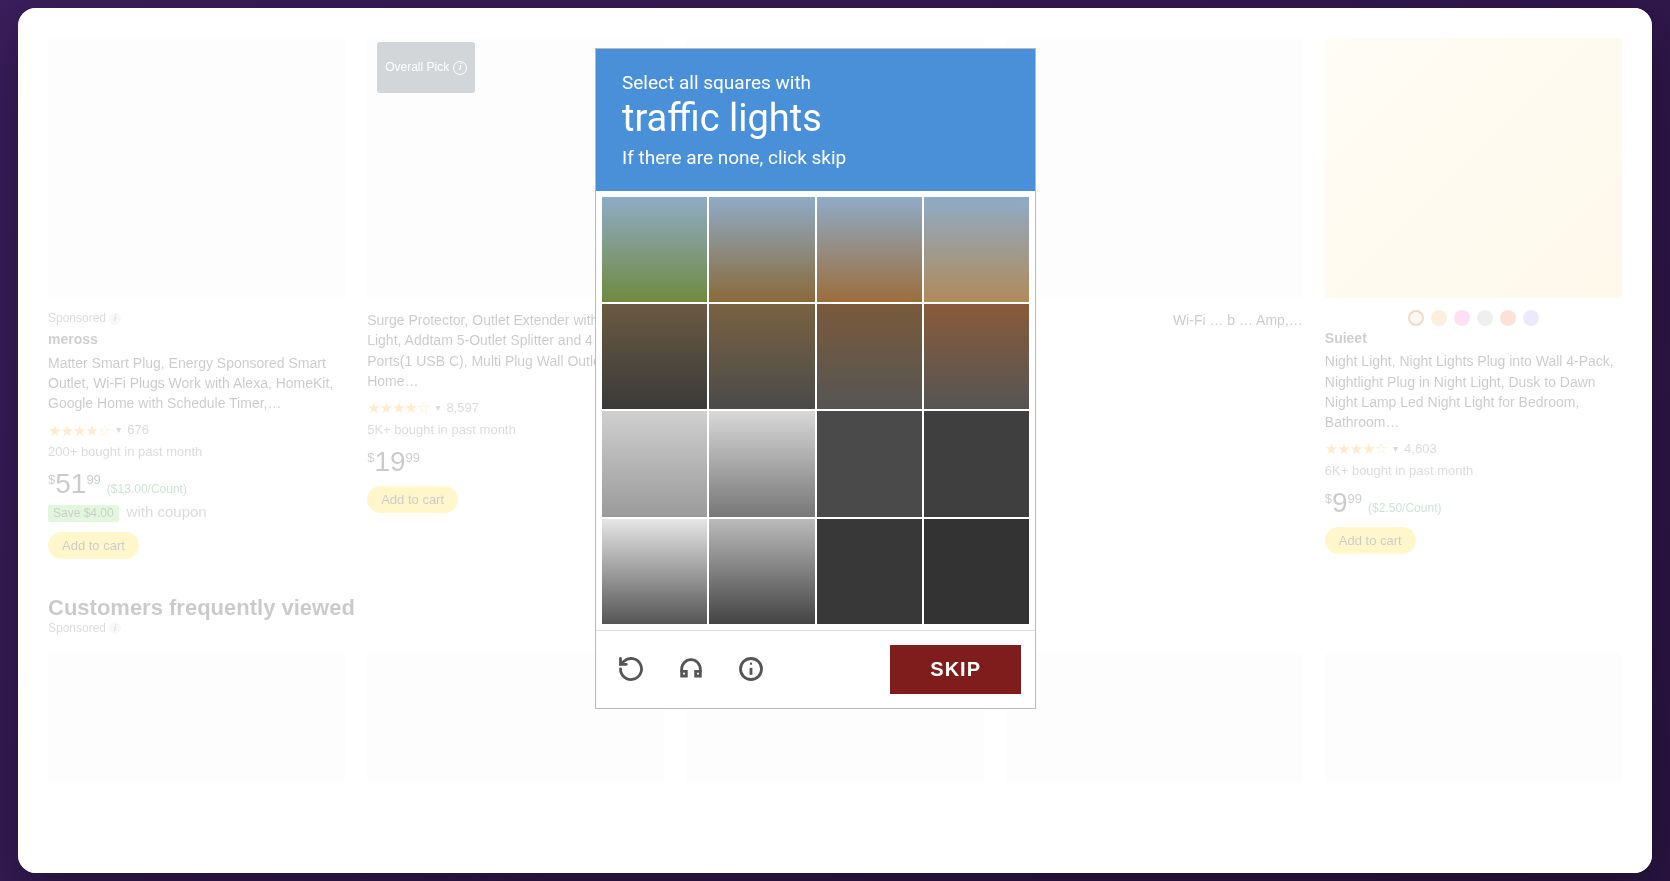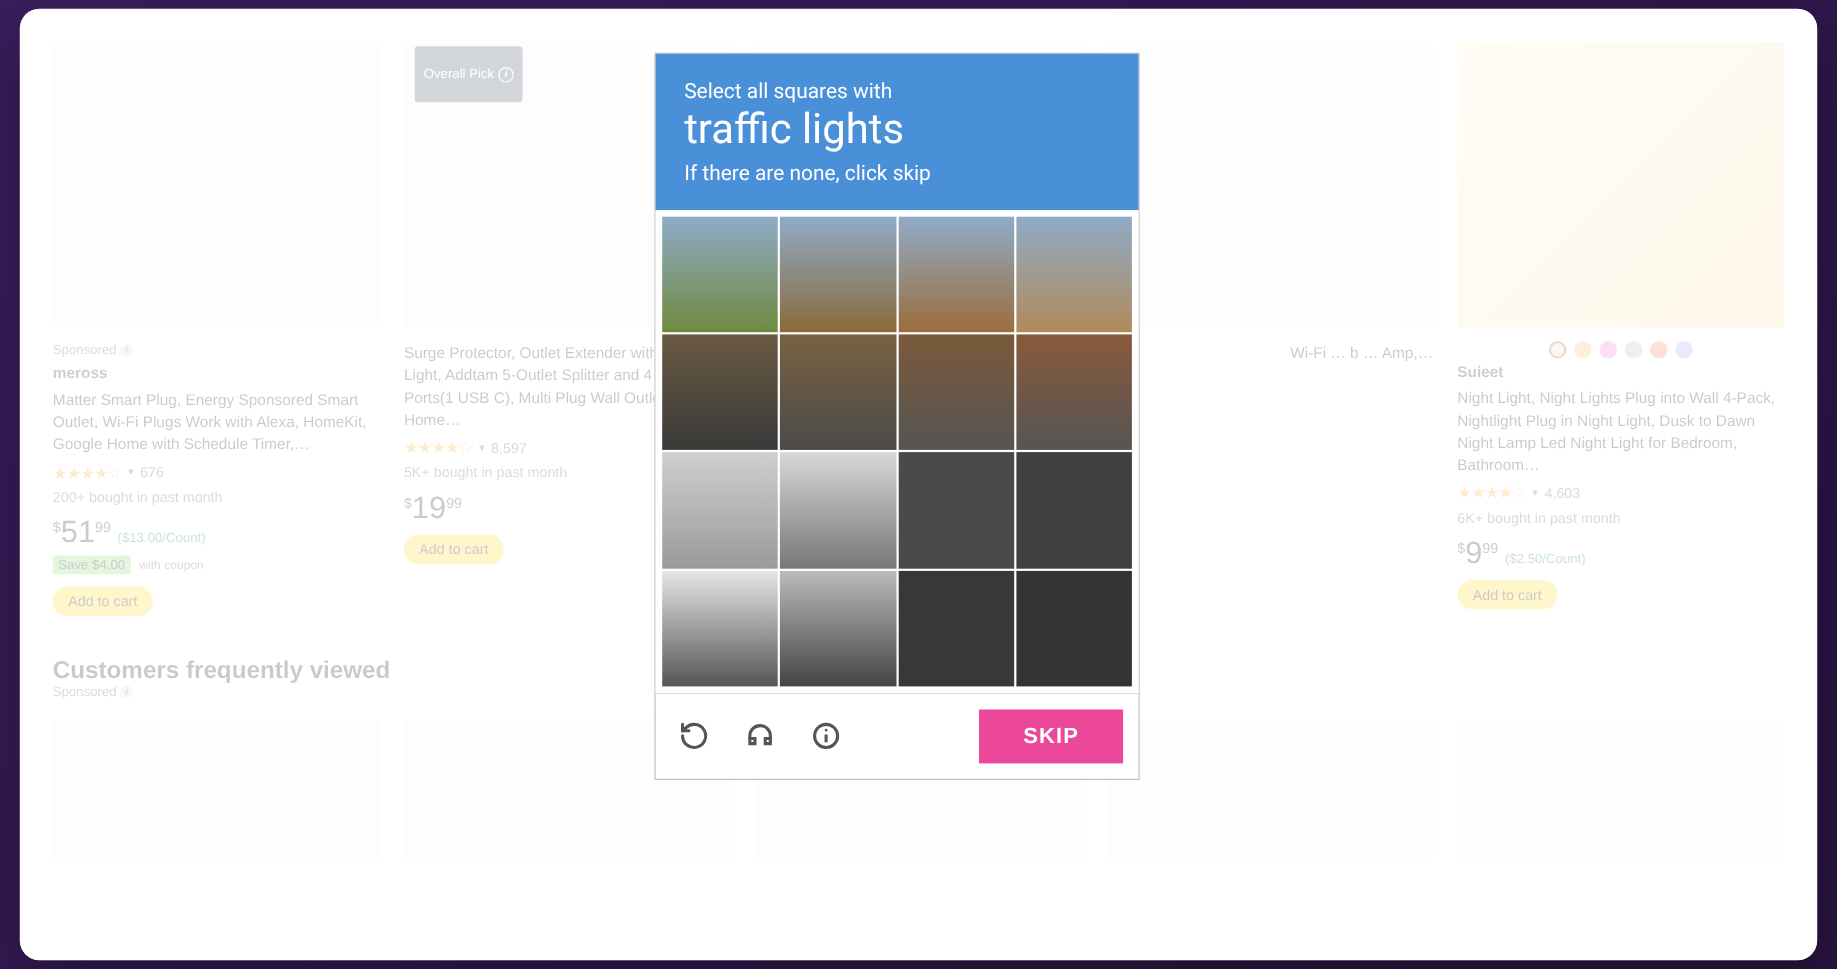--- a/index.html
+++ b/index.html
@@ -59,21 +59,21 @@
   .chev { font-size:10px;color:#565959; }
   .sub { color:#565959;font-size:13px;margin-top:2px; }
   .price-row { display:flex;align-items:baseline;gap:6px;margin-top:8px; }
   .price { color:#0f1111;font-size:28px;line-height:1; }
   .price sup { font-size:13px;vertical-align:top;position:relative;top:3px; }
   .per-count { color:#15803d;font-size:12px; }
   .coupon {
     display:inline-block;background:#7fda69;color:#0f1111;font-size:12px;padding:0 5px;
     border-radius:2px;margin-top:6px;
   }
-  .coupon-note { font-size:11px;color:#565959;margin-left:4px; }
+  .coupon-note { font-size:15px;color:#565959;margin-left:4px; }
   .add-cart {
     display:inline-block;background:#ffd814;border-radius:18px;border:none;
     padding:6px 14px;font-size:13px;margin-top:10px;color:#111;cursor:pointer;
   }
   .swatches { display:flex;gap:7px;justify-content:center;margin-top:8px; }
   .sw { width:16px;height:16px;border-radius:50%;border:2px solid transparent; }
   .sw.sel { border-color:#c45500; }
 
   .section-title { font-size:22px;font-weight:bold;color:#111;margin-top:36px; }
 
@@ -97,21 +97,21 @@
     background:#fff;padding:6px;
   }
   .tile { position:relative;aspect-ratio:1/1;overflow:hidden;cursor:pointer;background:#999; }
   .captcha-footer {
     display:flex;align-items:center;justify-content:space-between;
     padding:14px 14px 14px 20px;border-top:1px solid #ddd;
   }
   .footer-icons { display:flex;gap:30px; }
   .fi { width:30px;height:30px;color:#555;display:flex;align-items:center;justify-content:center;cursor:pointer; }
   .skip-btn {
-    background:#ec4899;border:none;color:#fff;font-size:20px;font-weight:600;
+    background:#7f1d1d;border:none;color:#fff;font-size:20px;font-weight:600;
     letter-spacing:1px;padding:13px 40px;cursor:pointer;
   }
   .row2 { display:grid;grid-template-columns:repeat(5,1fr);gap:22px;margin-top:18px; }
   .row2 .img-box { height:130px; }
 </style>
 </head>
 <body>
 
 <div class="page-wrap">
 

